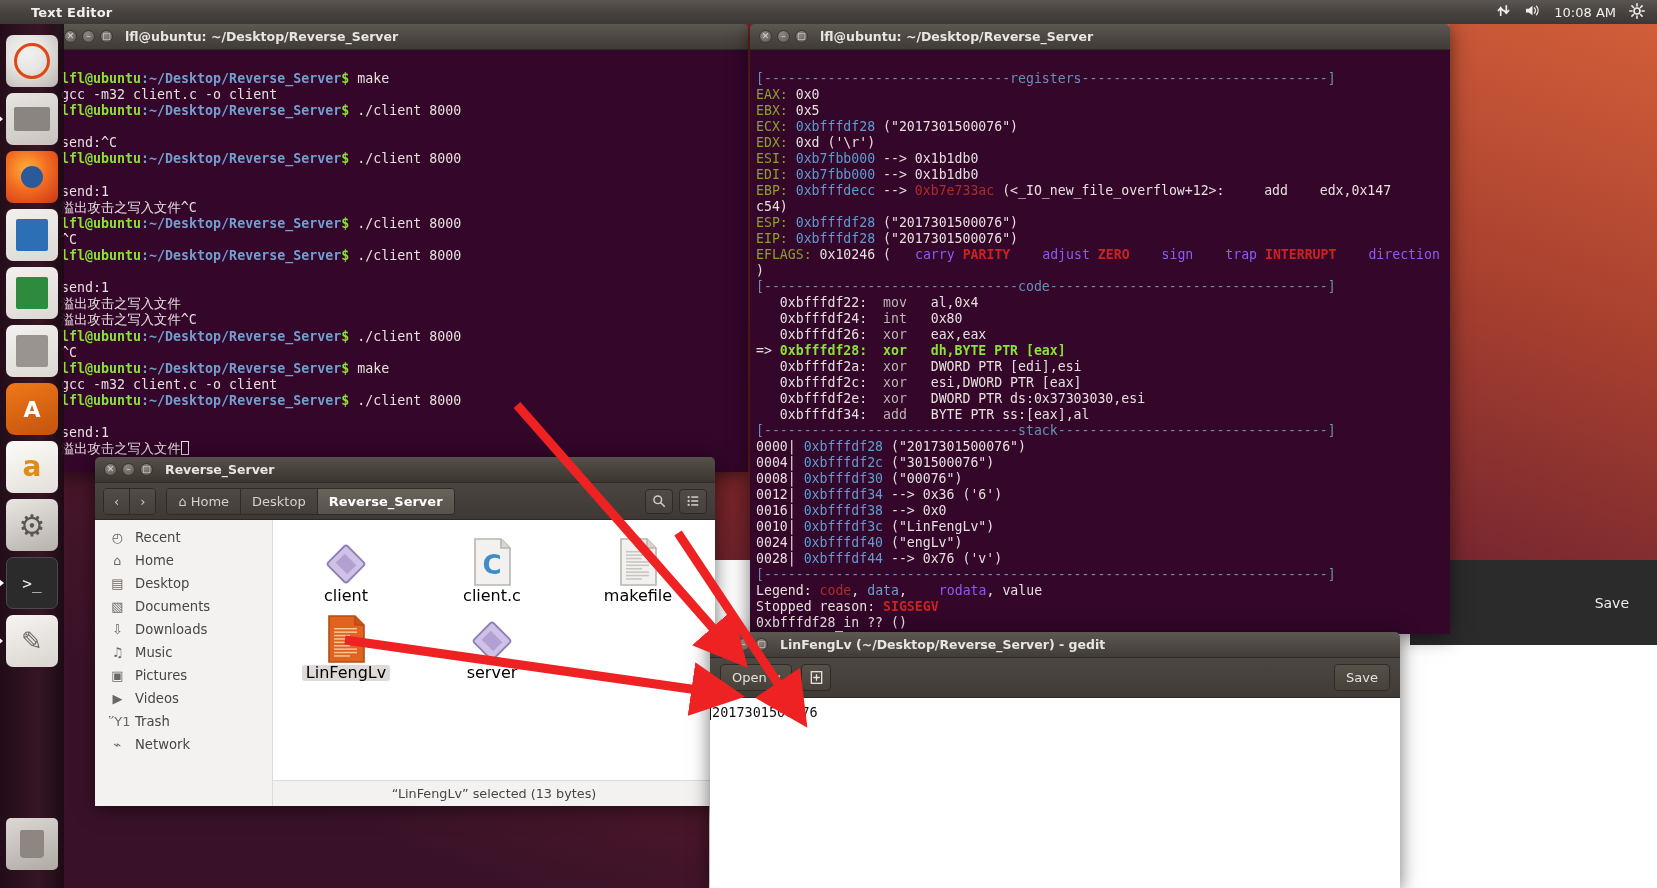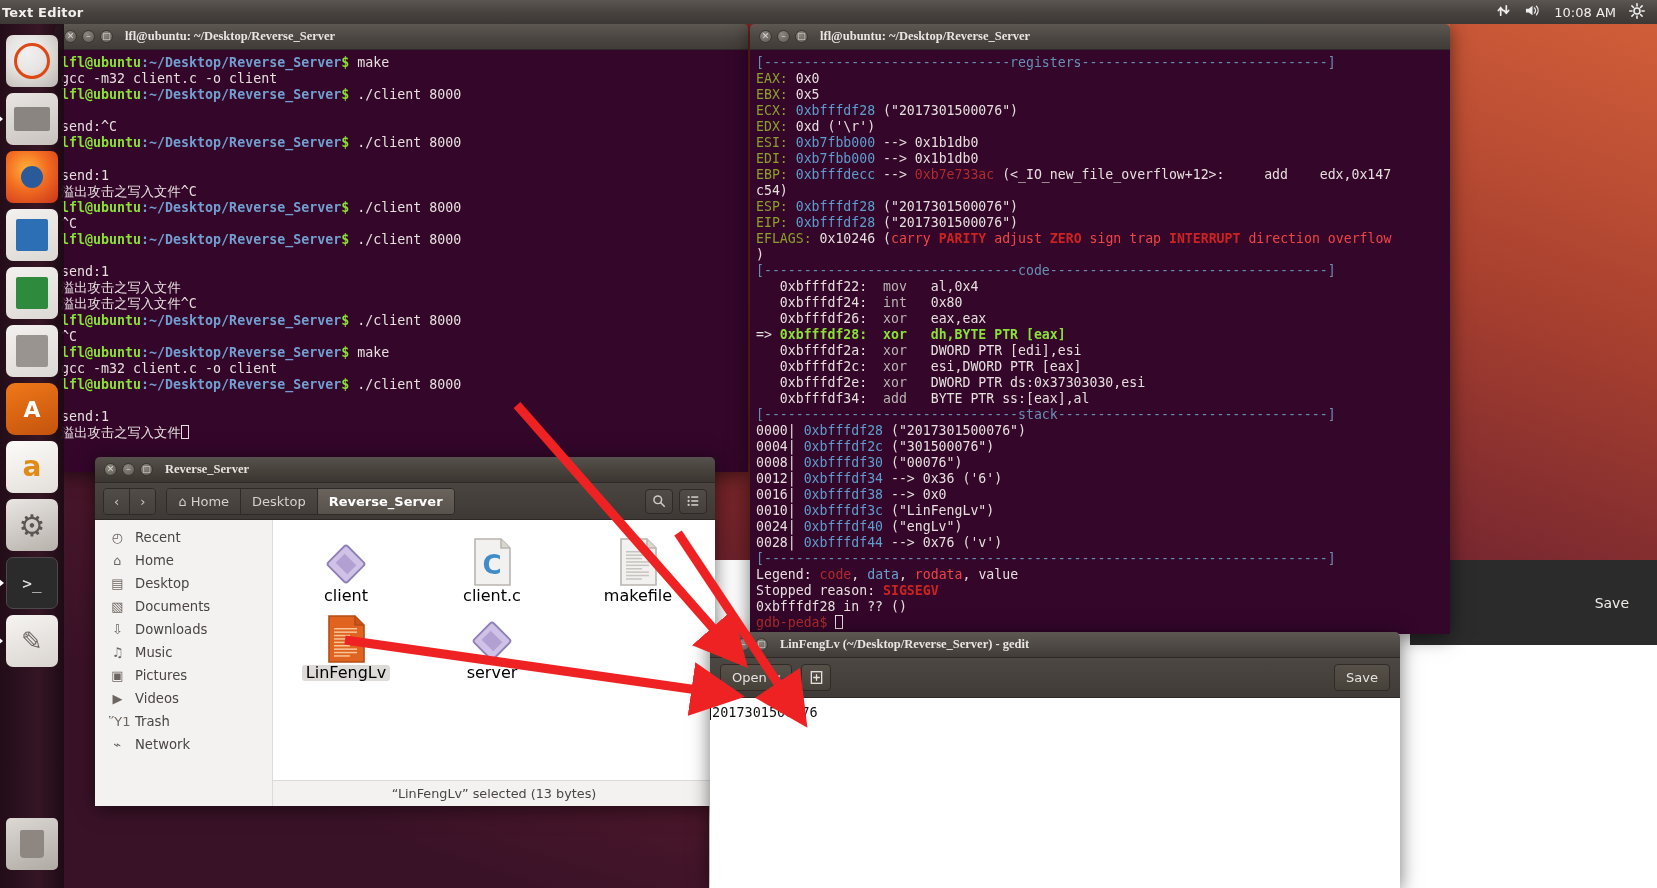--- a/index.html
+++ b/index.html
@@ -30,21 +30,21 @@
     background:#2b2b2b;
   }
 
   
   #top-panel{
     position:absolute; left:0; top:0; width:1657px; height:24px;
     background:linear-gradient(180deg,#5a5550 0%, #48433f 50%, #3c3835 100%);
     display:flex; align-items:center; color:#f2f0ee;
     font-size:13px; font-weight:bold; z-index:60;
   }
-  #top-panel .app-title{ margin-left:2px; letter-spacing:.2px;}
+  #top-panel .app-title{ margin-left:31px; letter-spacing:.2px;}
   #panel-right{ margin-left:auto; display:flex; align-items:center; gap:13px; margin-right:12px; font-weight:normal;}
   #panel-right .clock{ font-size:13px; }
   .ic { display:inline-block; }
 
   
   #launcher{
     position:absolute; left:0; top:24px; width:64px; height:864px;
     background:linear-gradient(90deg, rgba(30,12,22,.88) 0%, rgba(52,22,36,.82) 60%, rgba(26,10,18,.9) 100%);
     z-index:55; padding-top:6px;
   }
@@ -91,43 +91,43 @@
     background:linear-gradient(180deg,#5d5852 0%, #4b4641 55%, #413c38 100%);
     border-top-left-radius:5px; border-top-right-radius:5px;
     border-bottom:1px solid #2e2a27;
   }
   .wbtns{ display:flex; gap:5px; margin-left:9px; }
   .wbtn{ width:13px;height:13px;border-radius:50%;
     background:radial-gradient(circle at 35% 30%, #8d8882, #5d5852);
     border:1px solid #3a3632; font-size:9px; color:#d8d4d0;
     display:flex;align-items:center;justify-content:center; line-height:1;}
   .wbtn.close-active{ background:radial-gradient(circle at 35% 30%,#f5a06a,#e2601c); border-color:#b44c12; color:#fff;}
-  .wtitle{ color:#e8e5e2; font-size:12.5px; font-weight:bold; margin-left:12px;font-family:Liberation Serif, serif; }
+  .wtitle{ color:#e8e5e2; font-size:12.5px; font-weight:bold; margin-left:12px; }
 
   
   .term-body{
     background:#33062a; color:#e6e0dd;
     font-family:"DejaVu Sans Mono", monospace;
     font-size:13.3px; line-height:16.1px;
-    padding:5px 4px 4px 6px; overflow:hidden; white-space:pre;
+    padding:21px 4px 4px 6px; overflow:hidden; white-space:pre;
   }
   #term-left{ left:55px; top:24px; width:693px; height:448px; }
   #term-left .term-body{ height:422px; }
   #term-right{ left:750px; top:24px; width:700px; height:610px; }
   #term-right .term-body{ height:584px; font-size:13.2px; line-height:16.0px;}
   .t-prompt{ color:#8ae234; font-weight:bold;}
   .t-path{ color:#729fcf; font-weight:bold;}
   .t-white{ color:#e6e0dd;}
   .t-sep{ color:#6a8fb5;}
   .t-reg{ color:#8aa02a;}
   .t-addr{ color:#5f9ecf;}
   .t-red{ color:#cc2222; font-weight:bold;}
   .t-redn{ color:#b02b2b;}
   .t-green{ color:#8ae234; font-weight:bold;}
-  .t-olive{ color:#ef4444;}
+  .t-olive{ color:#8b5cf6;margin-left:24px;}
   .t-grey{ color:#bbb5b2;}
   .t-blue{ color:#6d9fd0;}
   .cursorblk{ display:inline-block; width:8px;height:14px;
      border:1px solid #e6e0dd; vertical-align:-2px;}
 
   
   #nautilus{ left:95px; top:457px; width:620px; height:349px; z-index:20; }
   #nautilus .titlebar{ background:linear-gradient(180deg,#56514c 0%, #454039 60%, #3b3632 100%); }
   .naut-toolbar{
     height:37px; background:linear-gradient(180deg,#4a4540,#3e3935);

